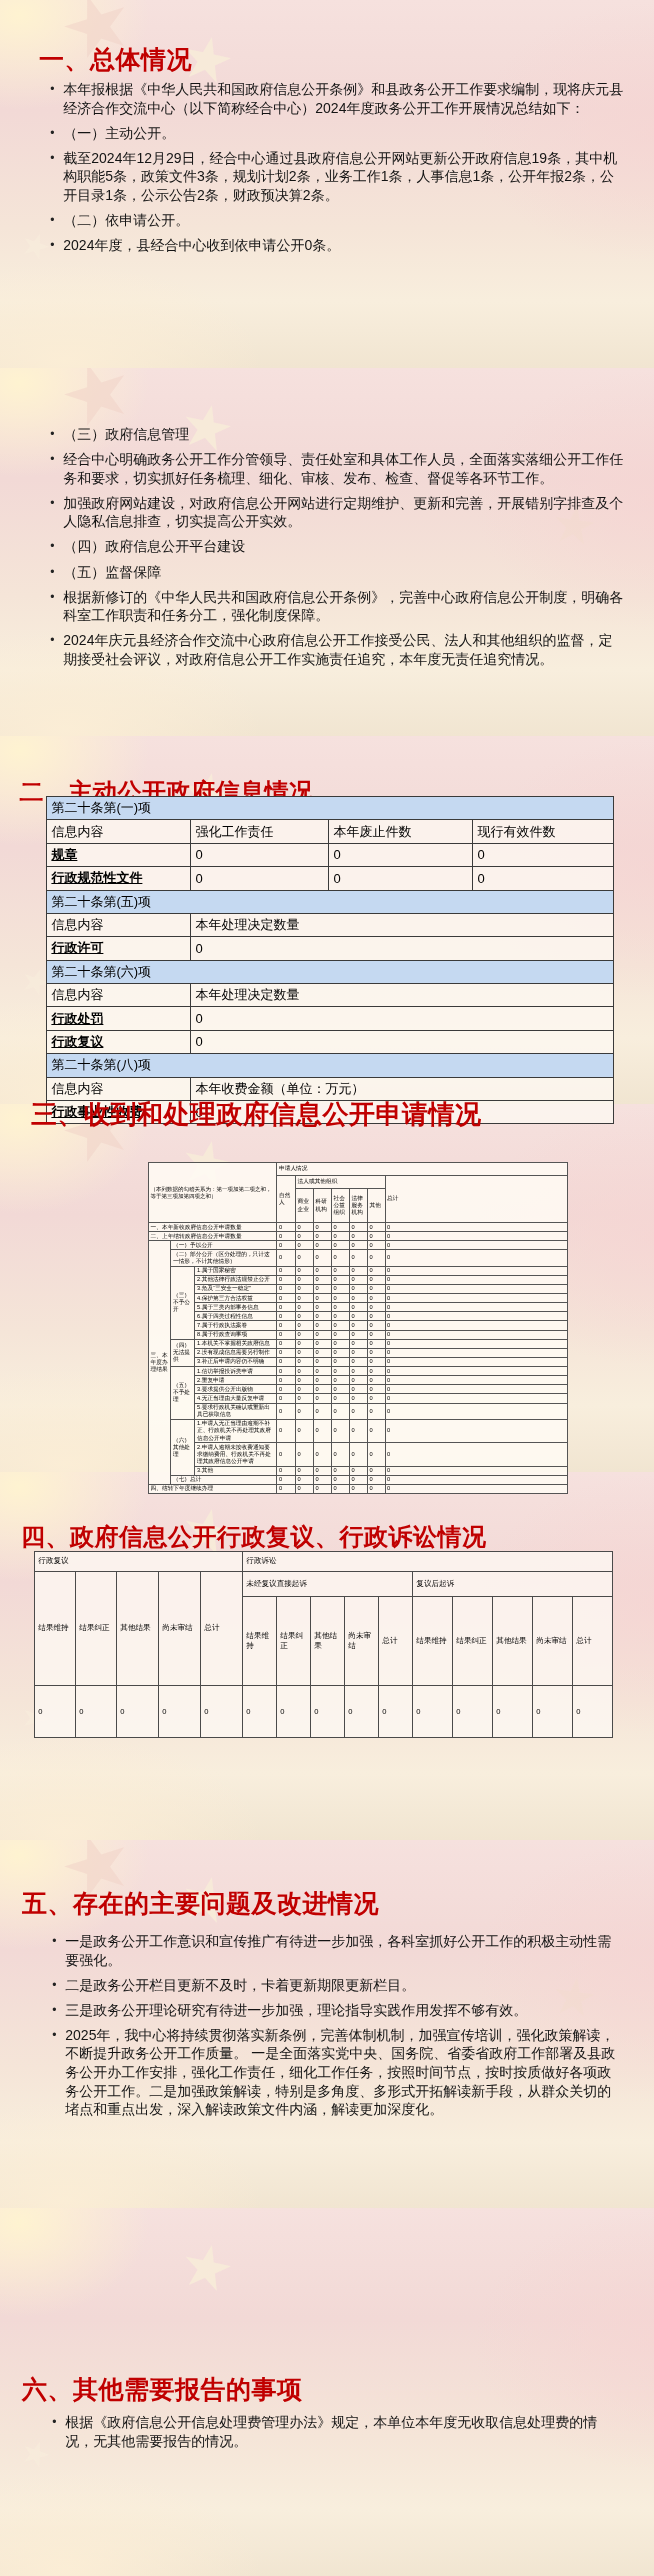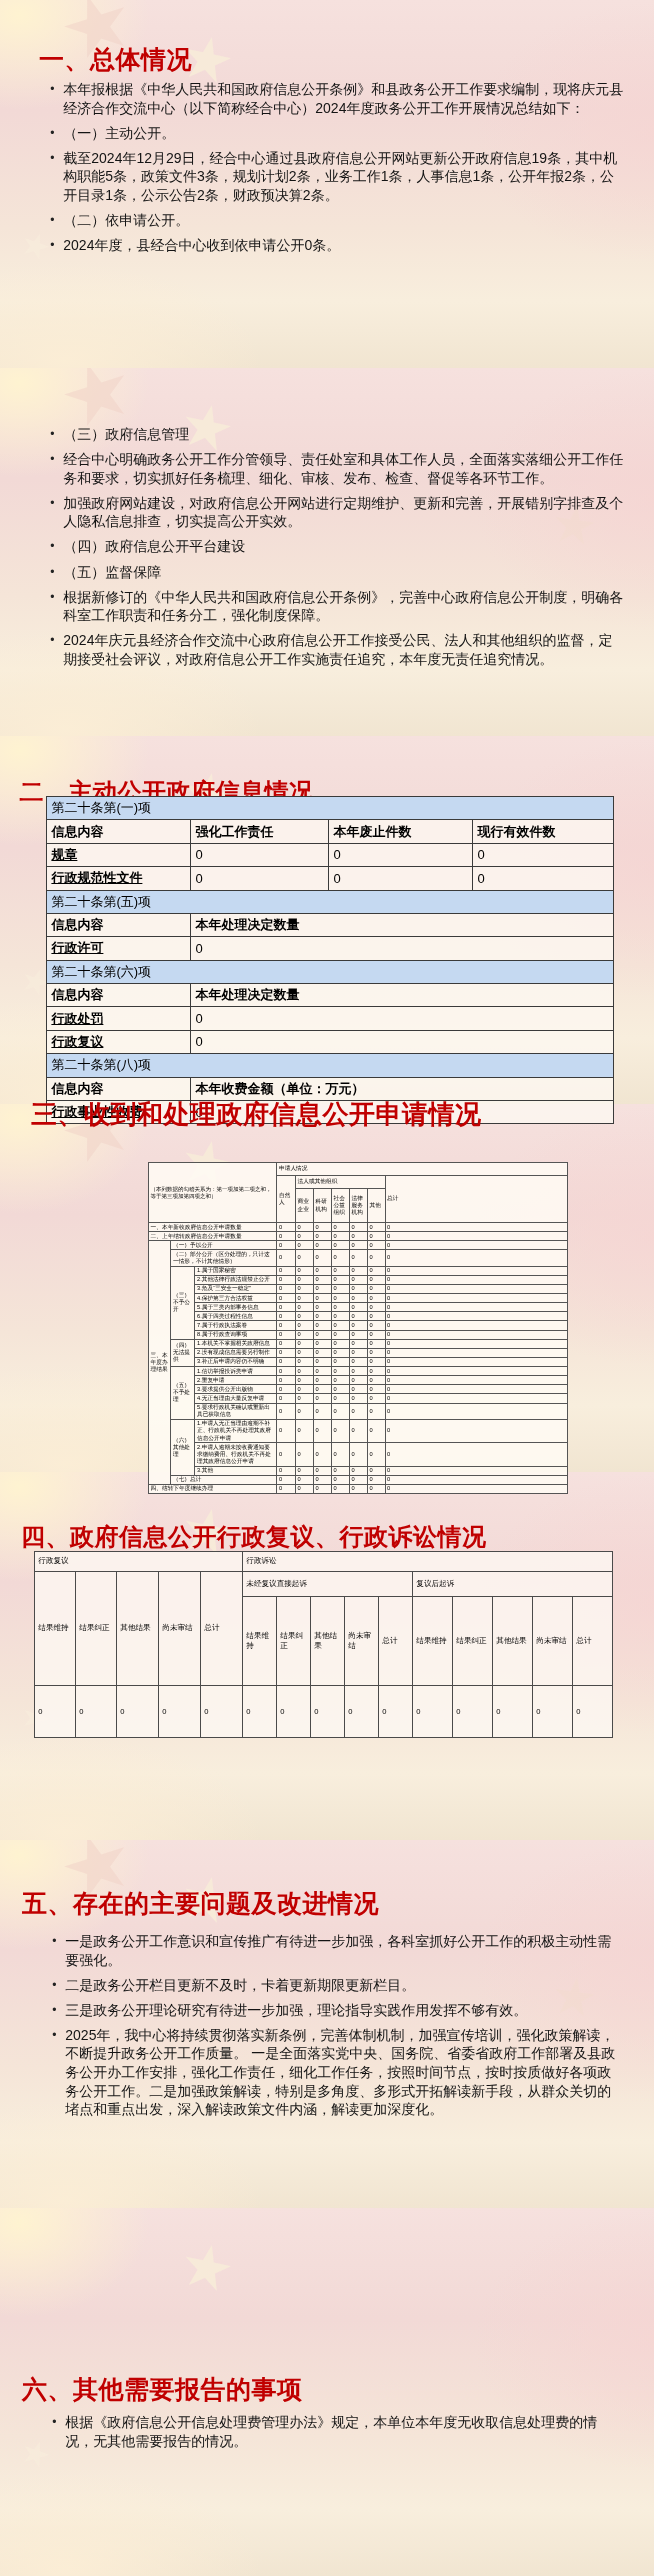--- a/index.html
+++ b/index.html
@@ -22,21 +22,21 @@
   .bullet{position:relative;padding-left:15.3px;margin-bottom:6.5px;
           font-size:14px;line-height:18.6px;color:#141414;}
   .bullet::before{content:"•";position:absolute;left:2.2px;top:0;font-size:12px;color:#222;}
   table{border-collapse:collapse;table-layout:fixed;}
   td{overflow:hidden;word-break:break-all;}
   
   .t2{position:absolute;left:46px;top:796px;width:566px;font-size:13px;border:1.1px solid #2e2e2e;}
   .t2 td{border:0.5px solid #3a3a3a;padding:2.2px 4.4px;height:15.3px;vertical-align:middle;
          background:rgba(253,247,241,.8);color:#000;}
   .t2 tr.band td{background:#c5d9f1;font-weight:normal;height:14.7px;}
-  .t2 tr.head td{font-weight:bold;}
+  .t2 tr.head td{font-weight:normal;}
   .t2 td.lab{font-weight:bold;text-decoration:underline;}
   
   .t3{position:absolute;left:148px;top:1162px;width:419px;font-size:5.7px;line-height:1.25;
       border:0.5px solid #444;}
   .t3 td{border:0.5px solid #555;padding:0.5px 1.6px;background:rgba(255,251,245,.85);
          vertical-align:middle;color:#000;}
   .t3 .note{font-size:5.5px;}
   .t3 .hrow td{height:11px;}
   .t3 .hrow3 td{height:32px;vertical-align:middle;}
   .t3 .vlab{vertical-align:middle;}

